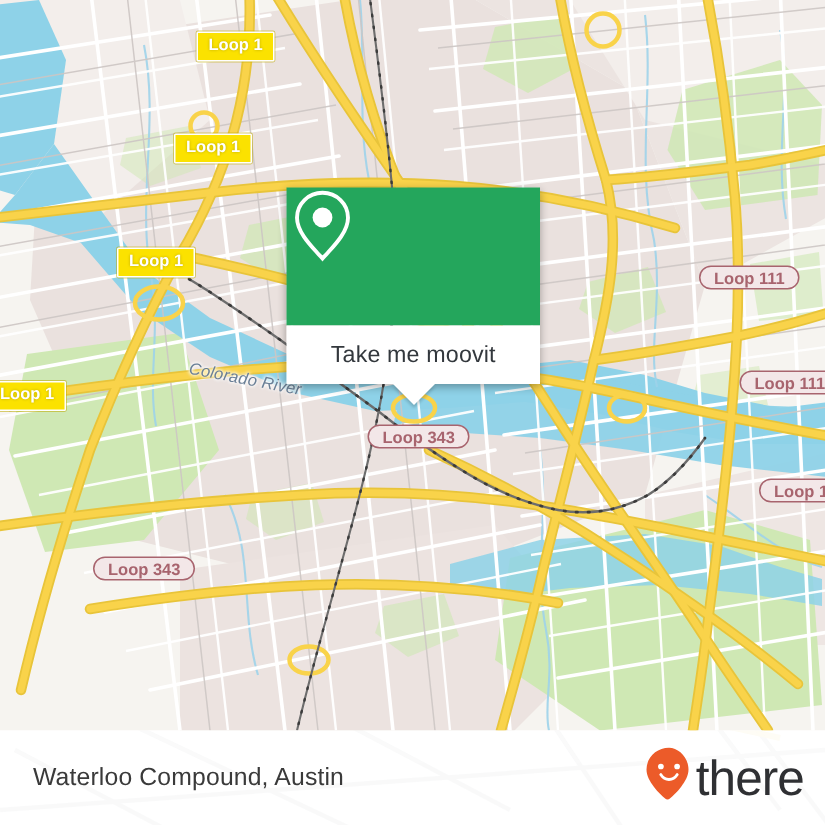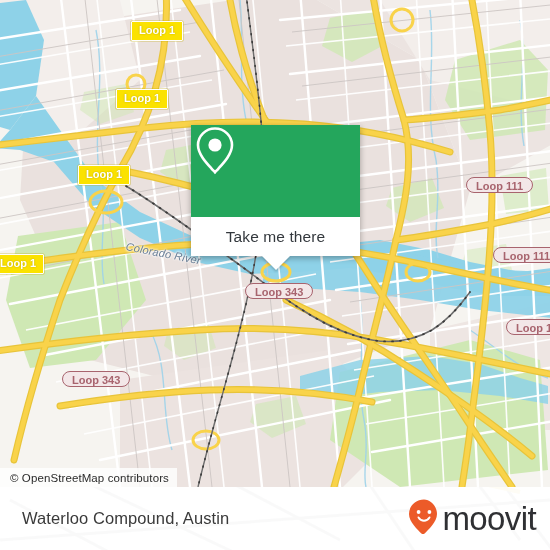--- a/index.html
+++ b/index.html
@@ -237,37 +237,34 @@
     <div class="shield shield-yellow" style="left:78px;top:165px;">Loop 1</div>
     <div class="shield shield-yellow" style="left:-8px;top:254px;">Loop 1</div>
 
     <div class="shield shield-pink" style="left:466px;top:177px;">Loop 111</div>
     <div class="shield shield-pink" style="left:493px;top:247px;">Loop 111</div>
     <div class="shield shield-pink" style="left:506px;top:319px;">Loop 111</div>
 
     <div class="shield shield-pink" style="left:245px;top:283px;">Loop 343</div>
     <div class="shield shield-pink" style="left:62px;top:371px;">Loop 343</div>
 
-    <div class="attrib">
-      <span>© OpenStreetMap contributors</span>
-    </div>
 
     <div class="card">
       <div class="card-head">
         <span>
           <svg width="48" height="58" viewBox="0 0 48 58" aria-hidden="true">
             <path d="M24 3.5c-9.4 0-17 7.4-17 16.6 0 4.3 1.9 8.6 4.6 12.6
                      2.6 3.9 6 7.6 8.7 10.6 1.6 1.8 3 3.2 3.7 4 .7-.8 2.1-2.2 3.7-4
                      2.7-3 6.1-6.7 8.7-10.6 2.7-4 4.6-8.3 4.6-12.6C41 10.9 33.4 3.5 24 3.5z" fill="none" stroke="#ffffff" stroke-width="2.6"></path>
             <circle cx="24" cy="20" r="6.6" fill="#ffffff"></circle>
           </svg>
         </span>
       </div>
       <div class="card-foot">
-        <span>Take me there</span>
+        <span>Take me moovit</span>
       </div>
       <div class="card-tail"></div>
     </div>
   </div>
 
   <div class="footer">
     <svg class="footer-watermark" width="550" height="550" viewBox="0 0 550 550">
       <g stroke="#9aa0a6" stroke-width="3" fill="none">
         <path d="M60,470 L250,560 M10,500 L200,600 M150,440 L340,540"></path>
         <path d="M340,440 L420,560 M430,420 L520,540 M500,480 L560,560"></path>
@@ -285,18 +282,18 @@
         <span>
           <svg width="34" height="38" viewBox="0 0 34 38" aria-hidden="true">
             <path d="M17 1.5C8.7 1.5 2 8 2 16c0 4 2.2 8 5 11.6 2.6 3.4 5.6 6.2 7.4 7.8
                      .9.8 2.3.8 3.2 0 1.8-1.6 4.8-4.4 7.4-7.8C27.8 24 30 20 30 16
                      30 8 23.3 1.5 17 1.5z" fill="#ec5b29"></path>
             <circle cx="11.6" cy="14" r="1.9" fill="#ffffff"></circle>
             <circle cx="22.4" cy="14" r="1.9" fill="#ffffff"></circle>
             <path d="M11.5 19.4c1.4 2.2 3.3 3.3 5.5 3.3s4.1-1.1 5.5-3.3" fill="none" stroke="#ffffff" stroke-width="1.9" stroke-linecap="round"></path>
           </svg>
         </span>
-        <span class="brand-word">moovit</span>
+        <span class="brand-word">there</span>
       </div>
     </div>
   </div>
 
 </div>
 
 </body></html>

